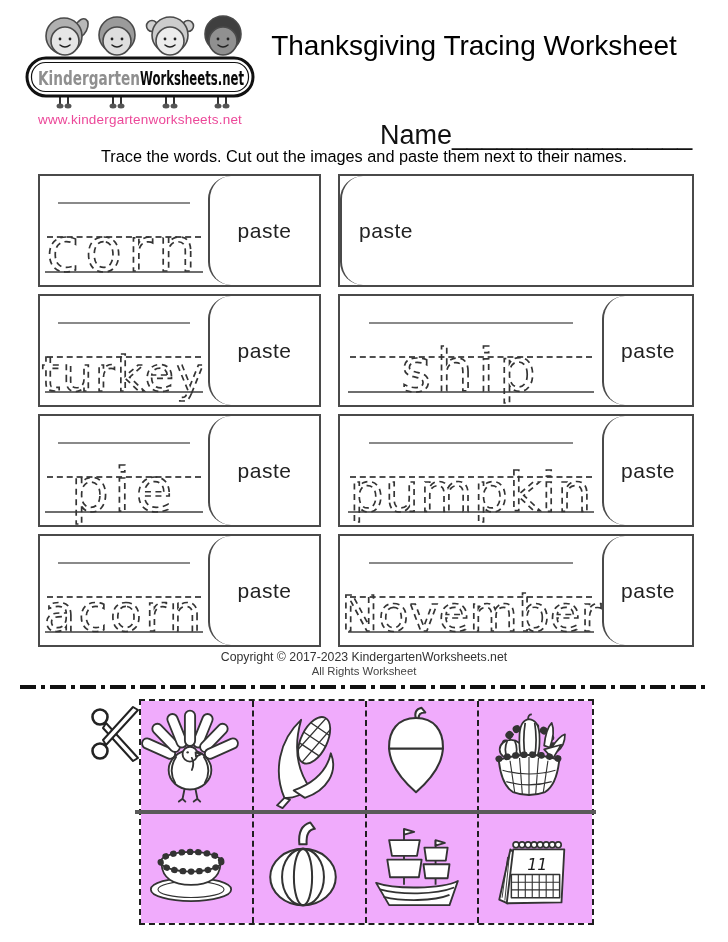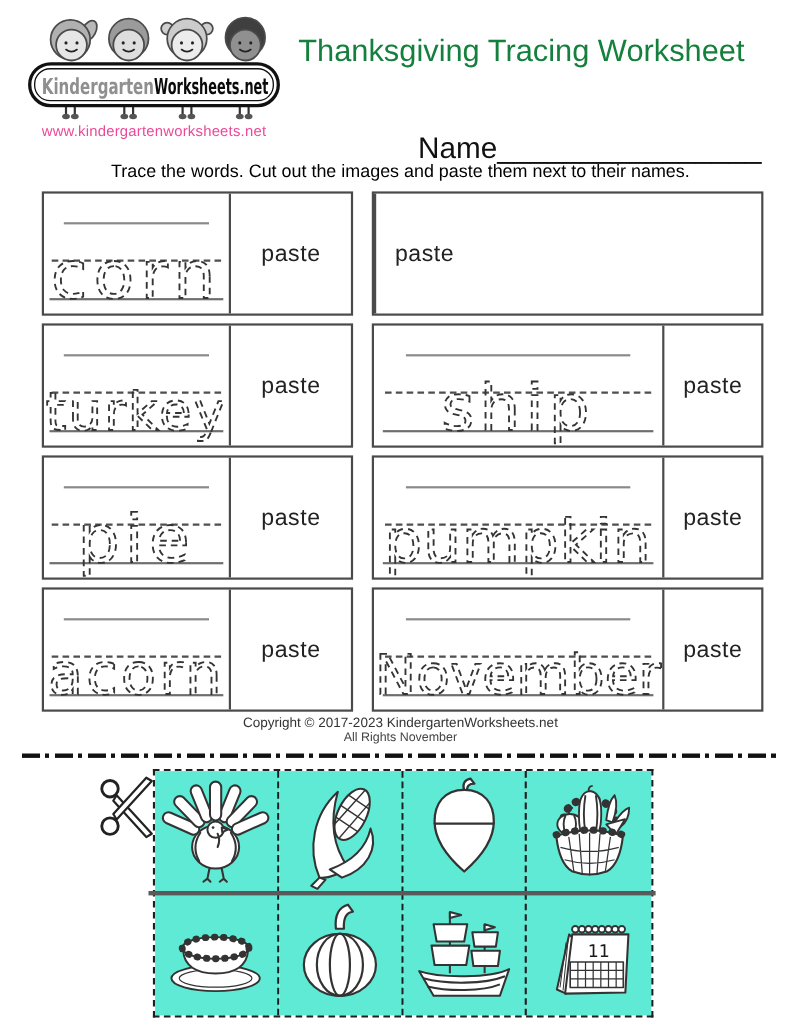--- a/index.html
+++ b/index.html
@@ -7,54 +7,54 @@
   .page{
     position:relative; width:728px; height:942px; background:#fff;
     font-family:"Liberation Sans", sans-serif; color:#111; overflow:hidden;
   }
   
   .logo-block{ position:absolute; left:24px; top:12px; width:232px; }
   .logo-svg{ display:block; }
   .website{ position:absolute; left:24px; top:112px; width:232px; text-align:center;
     font-size:13.5px; color:#ec4899; letter-spacing:0.2px; }
   .title{ position:absolute; left:256px; top:30px; width:436px; text-align:center;
-    font-size:28px; color:#15803d; }
+    font-size:28px; color:#000000; }
   .name-line{ position:absolute; left:380px; top:90px; font-size:27px; color:#111; white-space:nowrap;margin-top:30px; }
   .instructions{ position:absolute; left:0; right:0; top:147px; text-align:center;
     font-size:16.3px; color:#000; }
   
   .word-grid{
     position:absolute; left:38px; top:174px; width:656px;
     display:grid; grid-template-columns:283px 356px; column-gap:17px;
     grid-auto-rows:113px; row-gap:7px;
   }
   .word-box{ border:2px solid #4a4a4a; display:flex; background:#fff; }
   .trace{ flex:1 1 auto; position:relative; overflow:visible;border-radius:23px; }
   .gl{ position:absolute; height:0; }
   .gl-top{ top:26px; left:11%; right:11%; border-top:2px solid #8a8a8a; }
   .gl-mid{ top:60px; left:4%;  right:4%;  border-top:2px dashed #4f4f4f; }
   .gl-base{ top:95px; left:3%; right:3%;  border-top:2px solid #6e6e6e; }
   .tw{ position:absolute; left:0; top:0; width:100%; height:100%; overflow:visible; }
   .paste{ border-left:2px solid #4a4a4a; display:flex; align-items:center; justify-content:center;
-    font-size:21px; letter-spacing:0.5px; color:#222; }
+    font-size:21px; letter-spacing:0.5px; color:#222;border-radius:23px; }
   .box-l .paste{ width:111px; } .box-r .paste{ width:90px; }
   
   .copyright{ position:absolute; left:0; right:0; top:650px; text-align:center; color:#333; }
   .copyright .c1{ font-size:12.3px; }
   .copyright .c2{ font-size:11.3px; color:#444; margin-top:1px; }
   .cutline{ position:absolute; left:20px; top:685px; width:688px; height:4px;
     background:repeating-linear-gradient(90deg,#111 0,#111 16px,transparent 16px,transparent 21px,#111 21px,#111 25px,transparent 25px,transparent 30px); }
   .scissors{ position:absolute; left:90px; top:702px; }
   
   .pic-grid{
     position:absolute; left:139px; top:699px; width:455px; height:226px;
     display:grid; grid-template-columns:repeat(4,1fr); grid-template-rows:1fr 1fr;
     border:2px dashed #1f1f1f;
   }
-  .pic-cell{ display:flex; align-items:center; justify-content:center; background:#5eead4; }
+  .pic-cell{ display:flex; align-items:center; justify-content:flex-start; background:#f0abfc;font-style:italic; }
   .pic-cell.vline{ border-right:2px dashed #1f1f1f; }
   .mid-line{ position:absolute; left:-6px; right:-4px; top:calc(50% - 2px); height:3.5px; background:#5a5a5a; z-index:2; }
   svg{ overflow:visible; }
 </style>
 </head>
 <body>
 
 <div class="page">
 
   <div class="logo-block">
@@ -199,21 +199,21 @@
         <svg class="tw">
             <text x="50%" y="95" text-anchor="middle" fill="none" stroke="#343434" stroke-width="1.7" stroke-dasharray="6 4.5" font-family="DejaVu Sans, sans-serif" font-size="50" letter-spacing="0">November</text>
           </svg>
       </div>
       <div class="paste">paste</div>
     </div>
   </div>
 
   <div class="copyright">
     <div class="c1">Copyright © 2017-2023 KindergartenWorksheets.net</div>
-    <div class="c2">All Rights November</div>
+    <div class="c2">All Rights Worksheet</div>
   </div>
 
   <div class="cutline"></div>
   <svg class="scissors" width="52" height="66" viewBox="0 0 52 66">
     <g stroke="#222" stroke-width="2.6" fill="none">
       <circle cx="10" cy="15" r="7.5"></circle>
         <circle cx="10" cy="49" r="7.5"></circle>
     </g>
     <g stroke="#222" stroke-width="2" fill="#fff" stroke-linejoin="round">
       <path d="M16,21 L48,56 L43,59 L13,26 Z"></path>

